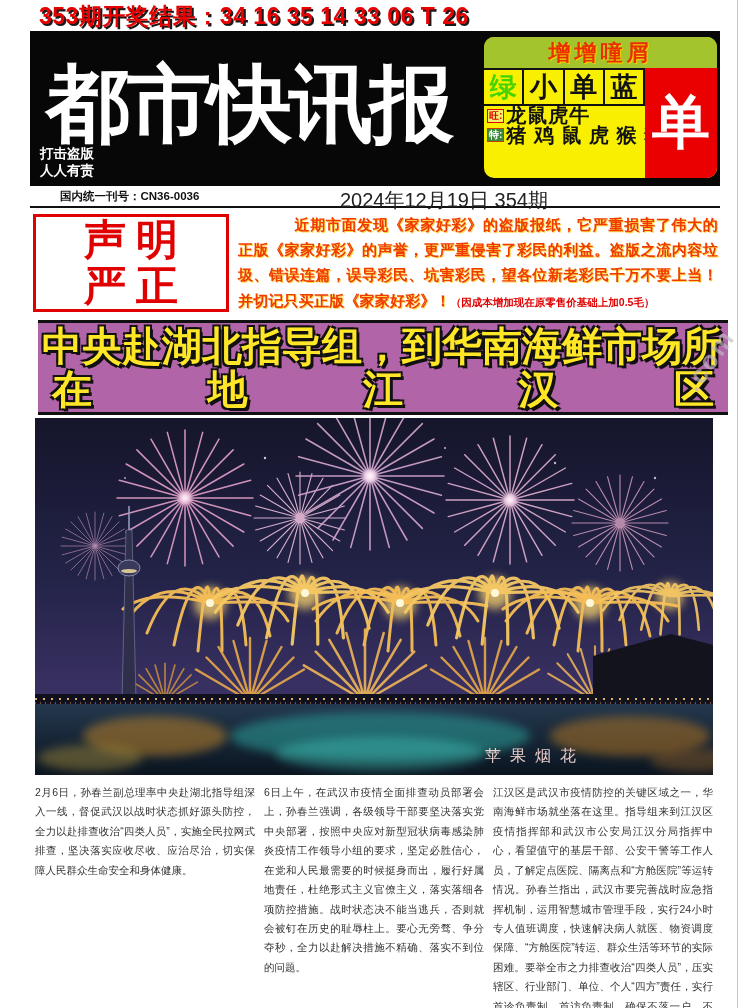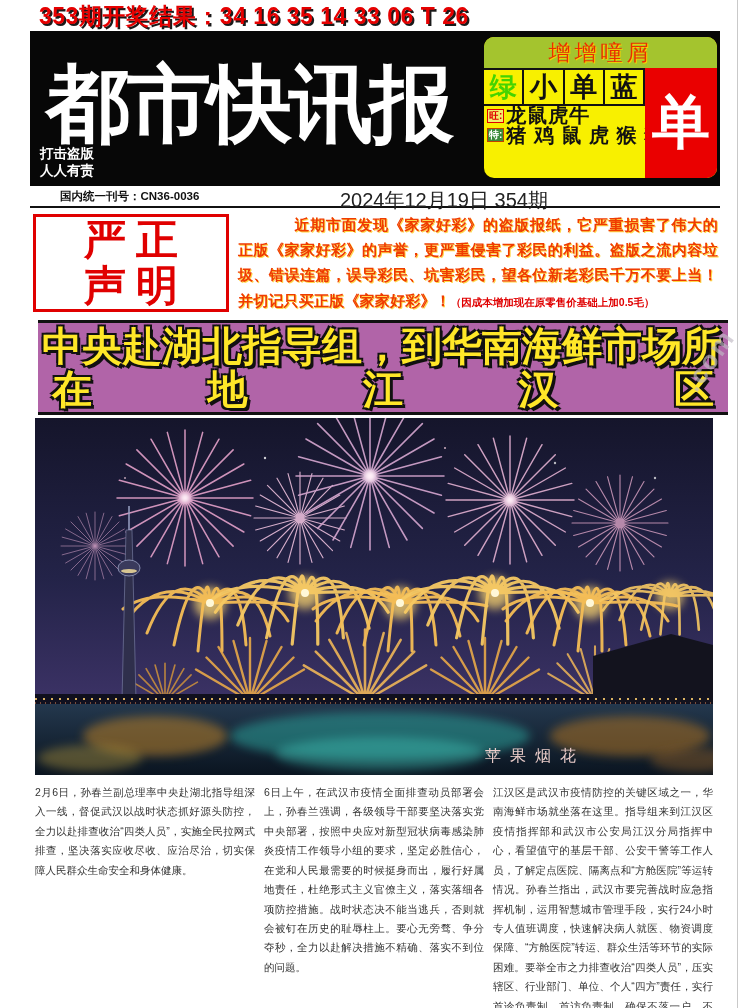--- a/index.html
+++ b/index.html
@@ -22,21 +22,21 @@
     left:16px;top:8px;width:450px;font-size:84px;font-weight:700;color:#ffffff;
     letter-spacing:-3px;white-space:nowrap;line-height:1.55;
   }
   #anti-piracy{left:10px;bottom:6px;color:#ffffff;font-size:13.5px;font-weight:bold;line-height:1.25;}
   
   #tip-box{
     right:3px;top:6px;width:233px;height:141px;border-radius:10px;overflow:hidden;
     background:#f8f000;display:flex;flex-direction:column;
   }
   #tip-header{
-    height:31px;background:#a4c42e;color:#e83000;font-weight:400;font-size:22px;
+    height:31px;background:#a4c42e;color:#e83000;font-weight:700;font-size:22px;
     text-align:center;line-height:31px;letter-spacing:4px;
     text-shadow:1px 1px 0 #f8d000;
   }
   #tip-mid{flex:1;display:flex;}
   #tip-mid-left{width:161px;display:flex;flex-direction:column;}
   #tip-cells{display:flex;height:36px;border-top:2px solid #111;}
   .tip-cell{
     flex:1;border-right:2px solid #111;border-bottom:2px solid #111;
     font-size:27px;font-weight:900;color:#111;text-align:center;line-height:34px;background:#f8f000;
   }
@@ -143,22 +143,22 @@
   </div>
 </div>
 
 <div class="abs" id="pub-row">
   <div class="abs" id="issn">国内统一刊号：CN36-0036</div>
   <div class="abs" id="pub-date">2024年12月19日  354期</div>
 </div>
 
 <div class="abs" id="statement">
   <div class="abs" id="statement-box">
+    <div class="statement-line">声明</div>
     <div class="statement-line">严正</div>
-    <div class="statement-line">声明</div>
   </div>
   <div class="abs" id="statement-text">
     <span class="indent"></span><span>近期市面发现《家家好彩》的盗版报纸，它严重损害了伟大的正版《家家好彩》的声誉，更严重侵害了彩民的利益。盗版之流内容垃圾、错误连篇，误导彩民、坑害彩民，望各位新老彩民千万不要上当！并切记只买正版《家家好彩》！</span><span id="statement-note">（因成本增加现在原零售价基础上加0.5毛）</span>
   </div>
 </div>
 
 <div class="abs" id="banner">
   <div class="banner-line">中央赴湖北指导组，到华南海鲜市场所</div>
   <div class="banner-line" id="banner-line2">
     <span>在</span>

